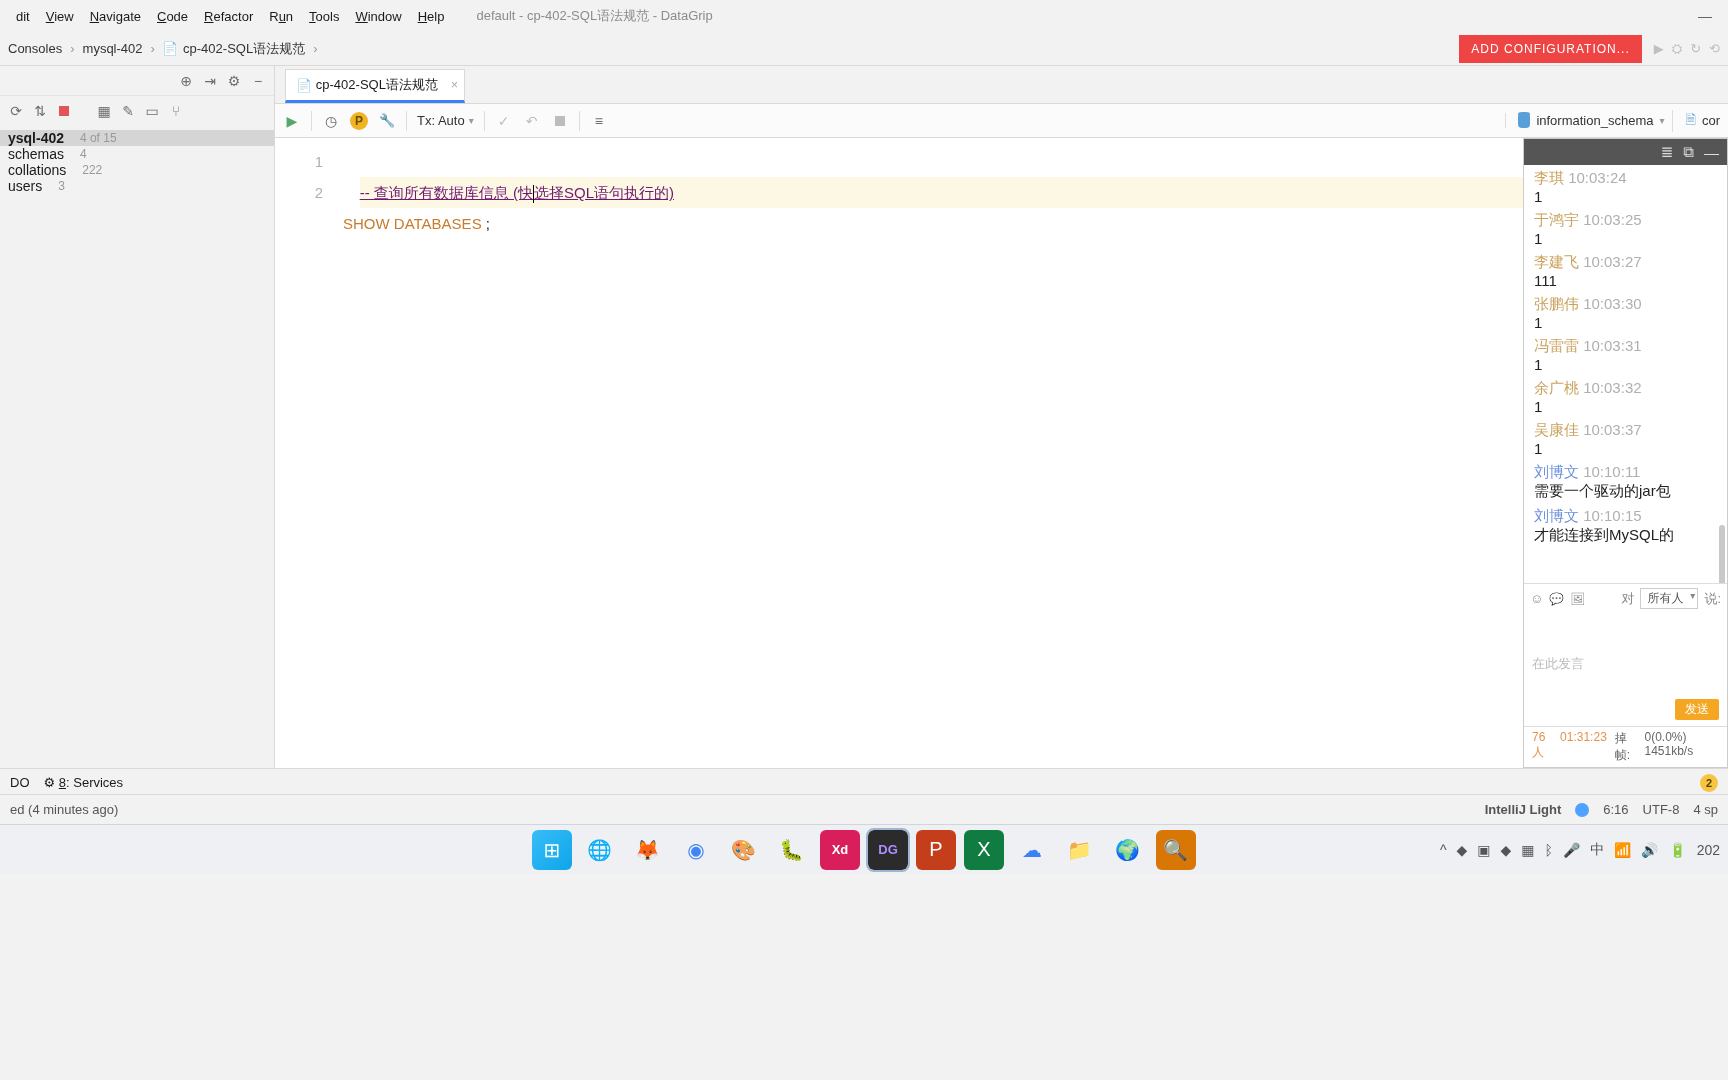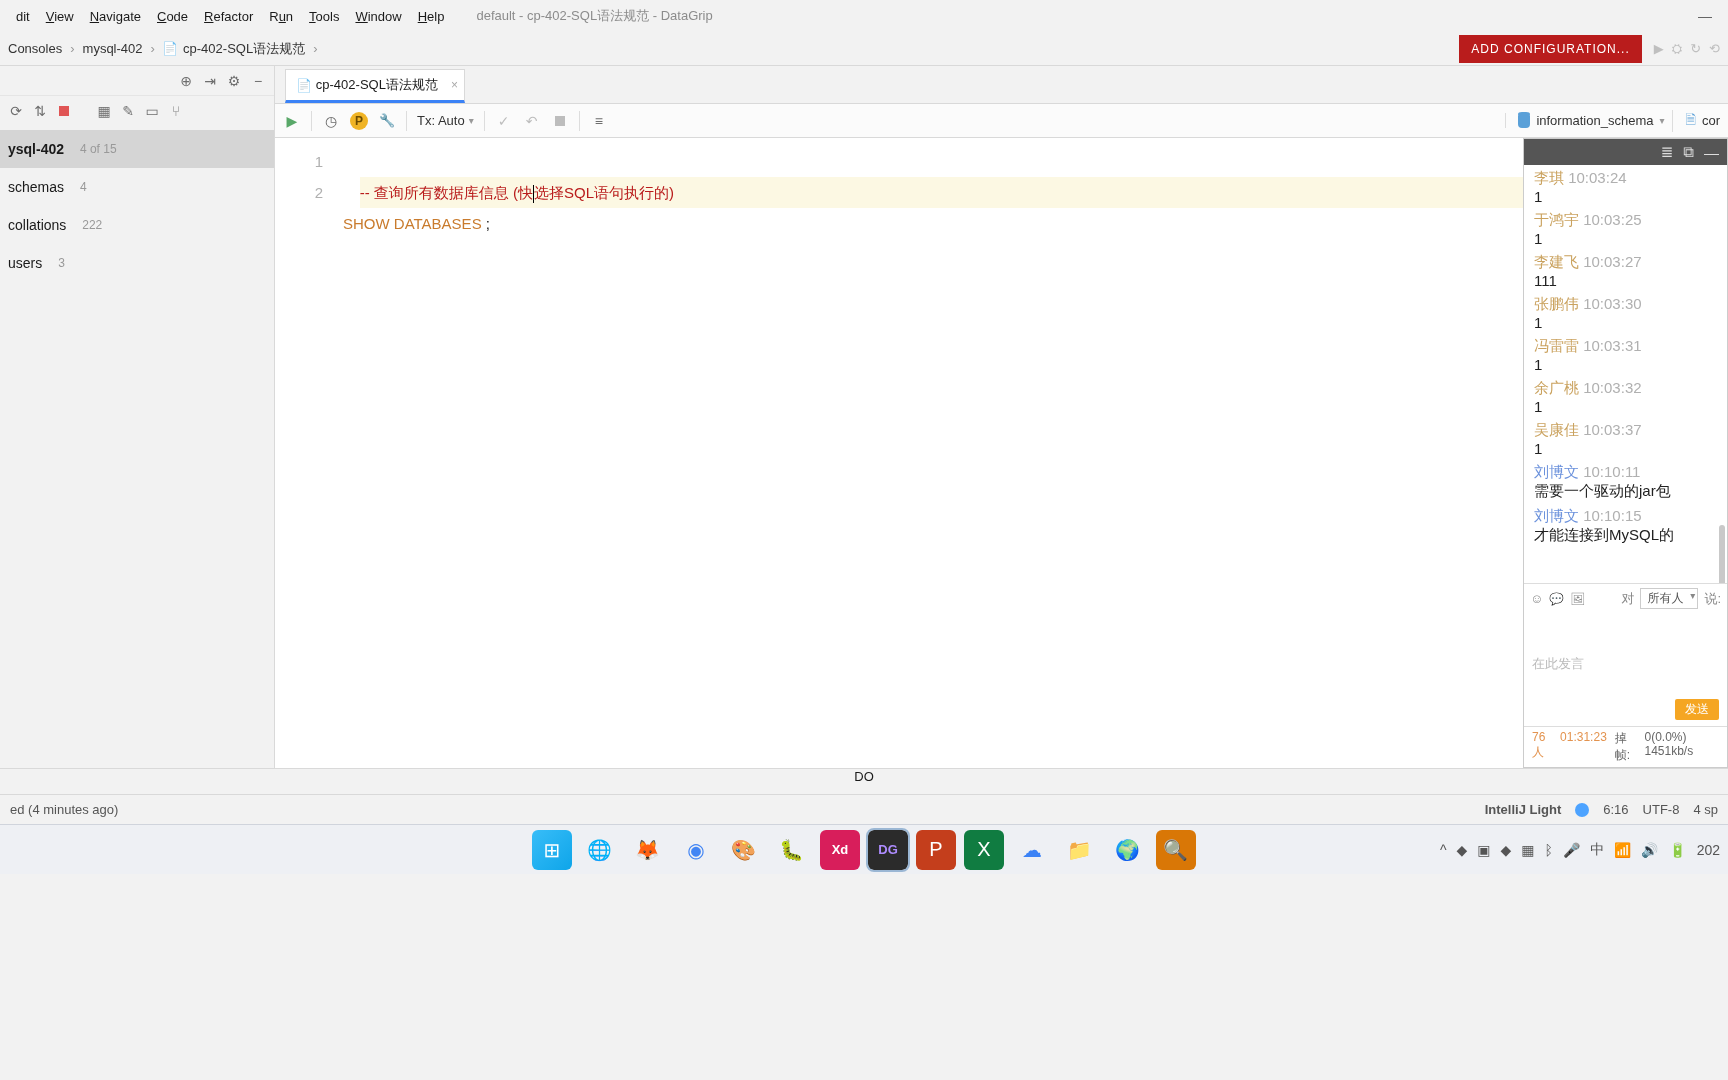--- a/index.html
+++ b/index.html
@@ -11,30 +11,30 @@
   .menubar .item u { text-decoration:underline; }
   .menubar .title { margin-left:24px; color:#8c8c8c; font-size:13px; }
   .winctrl { position:absolute; right:0; top:0; height:32px; display:flex; align-items:center; }
   .winctrl span { width:46px; text-align:center; font-size:14px; color:#666; }
 
   
   .navrow { position:absolute; left:0; top:32px; right:0; height:34px; border-bottom:1px solid #d9d9d9; display:flex; align-items:center; padding:0 8px; background:#f2f2f2; }
   .navrow .crumb { display:flex; align-items:center; gap:4px; color:#333; }
   .navrow .chev { color:#999; padding:0 4px; }
   .navrow .spacer { flex:1; }
-  .addcfg { background:#b91c1c; color:#fff; letter-spacing:1px; font-size:12px; padding:7px 12px; }
+  .addcfg { background:#ef4444; color:#fff; letter-spacing:1px; font-size:12px; padding:7px 12px; }
   .runicons { display:flex; gap:8px; margin-left:12px; }
 
   
   .left { position:absolute; left:0; top:66px; width:275px; bottom:58px; background:#f2f2f2; border-right:1px solid #d9d9d9; }
   .left .tbrow { height:30px; display:flex; align-items:center; justify-content:flex-end; gap:8px; padding:0 8px; border-bottom:1px solid #e5e5e5;}
   .left .tbrow2 { height:30px; display:flex; align-items:center; gap:8px; padding:0 8px; }
   .left .ic { width:16px; height:16px; display:inline-flex; align-items:center; justify-content:center; color:#6e6e6e; font-size:14px;}
   .left .tree { padding:4px 0; font-size:14px; }
-  .left .node { padding:11px 8px; display:flex; align-items:center; gap:6px; }
+  .left .node { padding:0 8px; display:flex; align-items:center; gap:6px; }
   .left .nsel { background:#d5d5d5; }
   .left .cnt { color:#999; font-size:12px; }
 
   
   .tabstrip { position:absolute; left:275px; top:66px; right:0; height:38px; border-bottom:1px solid #d9d9d9; background:#f2f2f2; display:flex; align-items:flex-end; padding-left:10px;}
   .tab { height:34px; background:#fff; border:1px solid #d9d9d9; border-bottom:3px solid #3b82f6; padding:0 26px 0 10px; display:flex; align-items:center; position:relative; font-size:13px; }
   .tab .x { position:absolute; right:6px; color:#aaa; font-size:12px; }
 
   
   .etoolbar { position:absolute; left:275px; top:104px; right:0; height:34px; border-bottom:1px solid #d9d9d9; background:#fbfbfb; display:flex; align-items:center; padding:0 8px; gap:10px;}
@@ -46,21 +46,21 @@
   .dsright { margin-left:auto; display:flex; align-items:center; gap:8px; }
   .combo { display:flex; align-items:center; gap:6px; border-left:1px solid #ddd; padding-left:12px; font-size:13px; color:#333;}
   .db-ico { width:12px; height:14px; background:#5aa0d8; border-radius:2px 2px 4px 4px; position:relative;}
   .db-ico::before{content:"";position:absolute;left:0;right:0;top:-2px;height:4px;background:#5aa0d8;border-radius:6px/3px;}
 
   
   .editor { position:absolute; left:275px; top:138px; right:0; bottom:58px; background:#fff; font-family: "JetBrains Mono","Consolas",monospace; font-size:15px; }
   .gutter { position:absolute; left:0; top:0; bottom:0; width:60px; text-align:right; color:#b0b0b0; padding:8px 12px 0 0; line-height:31px; background:#fff; }
   .code  { position:absolute; left:60px; top:0; right:0; bottom:0; padding:8px 0 0 8px; line-height:31px; white-space:pre;}
   .line1 { background:#fcf8e3; display:inline-block; width:100%; }
-  .cmnt { color:#b91c1c; }
+  .cmnt { color:#701a75;text-decoration:underline; }
   .kw { color:#c97b2d;margin-top:36px; }
   .caret { display:inline-block; width:1px; height:18px; background:#000; vertical-align:middle; }
 
   
   .chat { position:absolute; right:0; top:138px; width:205px; bottom:58px; background:#fff; border:1px solid #ccc; display:flex; flex-direction:column; font-family:"Consolas","Microsoft YaHei",monospace; font-size:15px; }
   .chat .hdr { height:26px; background:#555; display:flex; justify-content:flex-end; align-items:center; gap:10px; padding:0 8px; color:#fff;}
   .chat .body { flex:1; overflow:hidden; padding:4px 6px 4px 10px; position:relative;}
   .chat .msg { margin-bottom:6px; }
   .chat .from { font-weight:normal; }
   .chat .time { color:#b0b0b0; }
@@ -70,21 +70,21 @@
   .chat .sb  { position:absolute; right:2px; top:360px; width:6px; height:80px; background:#c9c9c9; border-radius:3px;}
   .chat .inputrow { border-top:1px solid #ddd; padding:4px 6px; display:flex; align-items:center; gap:6px; font-size:13px; color:#888;}
   .chat .sel { border:1px solid #ccc; padding:1px 14px 1px 6px; font-size:12px; color:#555; position:relative;}
   .chat .sel::after{content:"▾"; position:absolute; right:2px; font-size:10px; color:#888;}
   .chat .box { height:48px; padding:4px 8px; color:#bbb; font-size:13px;margin-top:38px; }
   .chat .send { align-self:flex-end; margin:0 8px 6px 0; background:#f5a623; color:#fff; font-size:12px; padding:2px 10px; border-radius:2px;}
   .chat .stat { border-top:1px solid #ddd; font-size:12px; padding:3px 8px; display:flex; gap:8px; color:#666;}
   .chat .stat .ppl{color:#e3934f;} .chat .stat .tm{color:#e3934f;}
 
   
-  .bbar { position:absolute; left:0; right:0; bottom:30px; height:28px; background:#f2f2f2; border-top:1px solid #d9d9d9; display:flex; align-items:center; padding:0 10px; gap:14px; font-size:13px;flex-direction:column;}
+  .bbar { position:absolute; left:0; right:0; bottom:30px; height:28px; background:#f2f2f2; border-top:1px solid #d9d9d9; display:flex; align-items:center; padding:0 10px; gap:14px; font-size:13px;}
   .bbar .right { margin-left:auto; display:flex; align-items:center; gap:4px;}
   .badge2 { width:18px;height:18px;border-radius:9px;background:#f5c542;color:#5a4100;font-size:11px;font-weight:bold;display:flex;align-items:center;justify-content:center;}
 
   
   .status { position:absolute; left:0; right:0; bottom:0; height:30px; background:#f2f2f2; border-top:1px solid #d9d9d9; display:flex; align-items:center; padding:0 10px; font-size:13px; color:#555;}
   .status .r { margin-left:auto; display:flex; align-items:center; gap:14px;}
   .themeDot{width:14px;height:14px;border-radius:7px;background:#4da3ff;}
 
   
   .tb { position:absolute; left:0; right:0; bottom:0; height:48px; background:#eef0f4; border-top:1px solid #d0d4dc; display:flex; align-items:center;}

